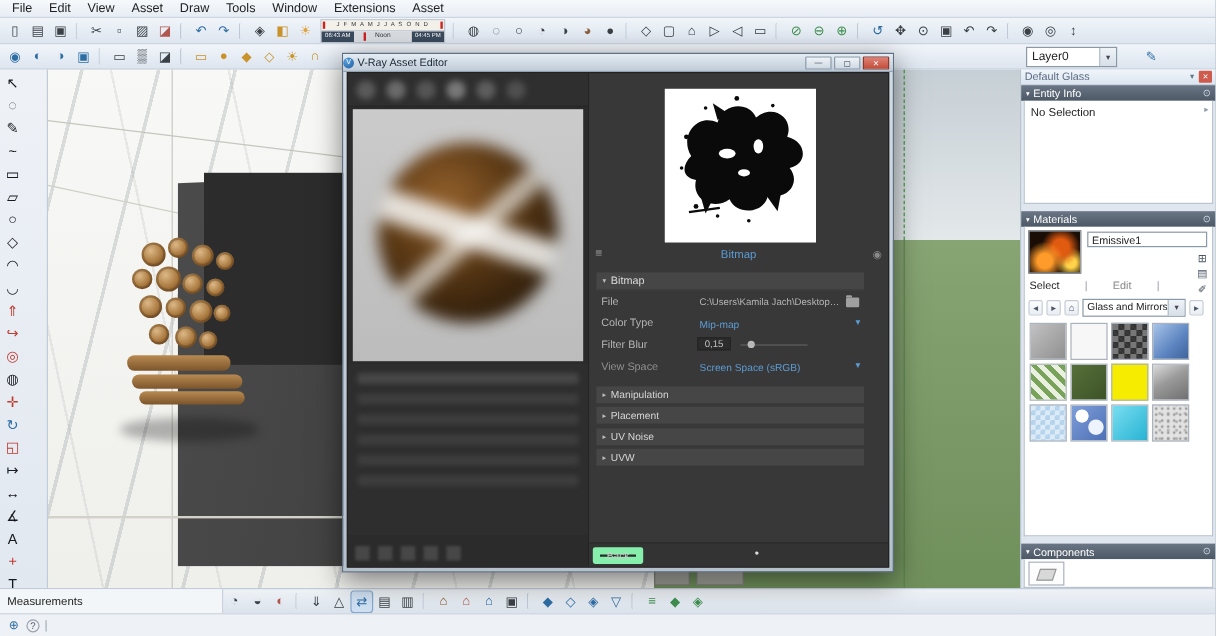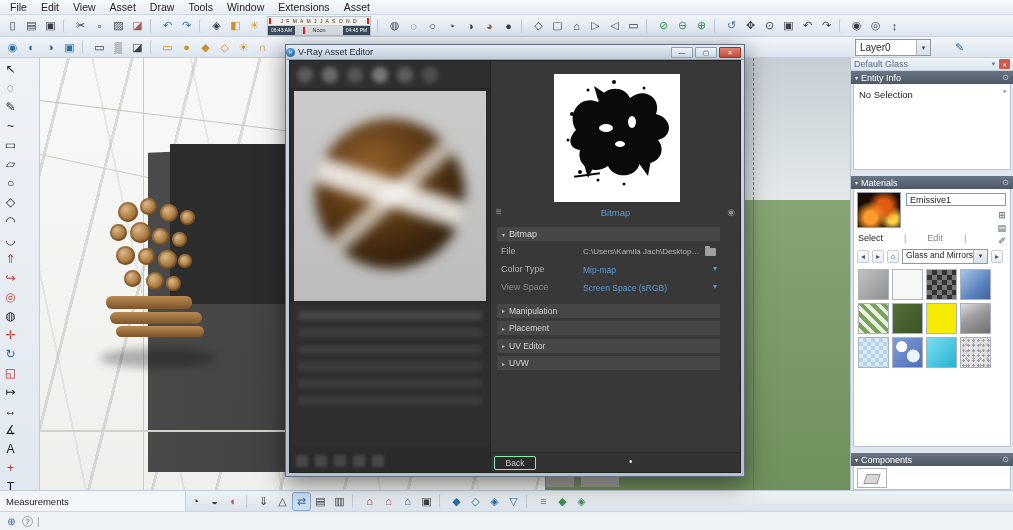--- a/index.html
+++ b/index.html
@@ -86,21 +86,21 @@
   .drow .val.blue{color:#5d9bd3;font-size:8.5px;top:4.5px}
   .drow .chev{position:absolute;right:3px;top:4px;font-size:8px;color:#5d9bd3}
   .valbox{position:absolute;left:84px;top:3px;width:28px;height:11px;background:#2c2c2c;border:1px solid #232323;color:#c0c0c0;font-size:8px;display:flex;align-items:center;justify-content:center}
   .sliderline{position:absolute;left:120px;top:9px;width:56px;height:1px;background:#5f5f5f}
   .sliderdot{position:absolute;left:126px;top:6px;width:6px;height:6px;border-radius:50%;background:#b8b8b8}
   .folder{position:absolute;right:4px;top:6px;width:11px;height:8px;background:#a0a0a0;border-radius:1px}
   .folder:before{content:"";position:absolute;top:-2px;left:0;width:5px;height:2px;background:#a0a0a0;border-radius:1px 1px 0 0}
   .colbar{height:14px;background:#464646;margin-top:3.5px;display:flex;align-items:center;padding-left:5px;font-size:8.5px;color:#d5d5d5;gap:4px}
   .colbar .arr{font-size:6px;color:#bbb}
   .dbotbar{position:absolute;left:0;right:0;bottom:0;height:20px;background:#333;border-top:1px solid #2a2a2a}
-  .backbtn{position:absolute;left:3px;top:3px;width:42px;height:14px;background:#2a2a2a;border:1px solid #86efac;border-radius:2px;color:#ccc;font-size:8.5px;display:flex;align-items:center;justify-content:center}
+  .backbtn{position:absolute;left:3px;top:3px;width:42px;height:14px;background:#2a2a2a;border:6px solid #86efac;border-radius:2px;color:#ccc;font-size:8.5px;display:flex;align-items:center;justify-content:center}
   .ddot{position:absolute;left:138px;top:3px;font-size:10px;color:#ddd}
   
   .tray{position:absolute;left:850px;top:58px;width:163px;height:432px;background:#dfe6ee;border-left:1px solid #b9c4d0;font-size:9px}
   .tray-title{position:absolute;left:0;top:0;right:0;height:13px;background:linear-gradient(#f0f5fa,#dbe5f0);color:#5a6b80;display:flex;align-items:center;padding:0 3px;border-bottom:1px solid #c8d2de}
   .tray-title .lbl{flex:1}
   .tico{width:11px;height:10px;display:flex;align-items:center;justify-content:center;font-size:7px;color:#67788c}
   .tico.close{background:#cf5b4c;color:#fff;border-radius:1px;font-size:6px}
   .shead{height:13px;background:linear-gradient(#6a7685,#4d5866);color:#fff;display:flex;align-items:center;padding:0 4px;gap:3px}
   .shead .arr{font-size:6px}
   .shead .lbl{flex:1;font-size:9px}
@@ -391,37 +391,43 @@
             <span class="lab">File</span>
             <span class="val">C:\Users\Kamila Jach\Desktop\moje...</span>
             <span class="folder"></span>
           </div>
           <div class="drow">
             <span class="lab">Color Type</span>
             <span class="val blue">Mip-map</span>
             <span class="chev">▾</span>
           </div>
           <div class="drow">
+            <span class="lab">Filter Blur</span>
+            <span class="valbox">0,15</span>
+            <span class="sliderline"></span>
+            <span class="sliderdot"></span>
+          </div>
+          <div class="drow">
             <span class="lab dim">View Space</span>
             <span class="val blue">Screen Space (sRGB)</span>
             <span class="chev">▾</span>
           </div>
 
           <div style="height:4px"></div>
           <div class="rep">
             
           <div class="colbar">
               <span class="arr">▸</span>
               <span>Manipulation</span>
             </div><div class="colbar">
               <span class="arr">▸</span>
               <span>Placement</span>
             </div><div class="colbar">
               <span class="arr">▸</span>
-              <span>UV Editor</span>
+              <span>UV Noise</span>
             </div><div class="colbar">
               <span class="arr">▸</span>
               <span>UVW</span>
             </div></div>
         </div>
 
         <div class="dbotbar">
           <span class="backbtn">Back</span>
           <span class="ddot">•</span>
         </div>

